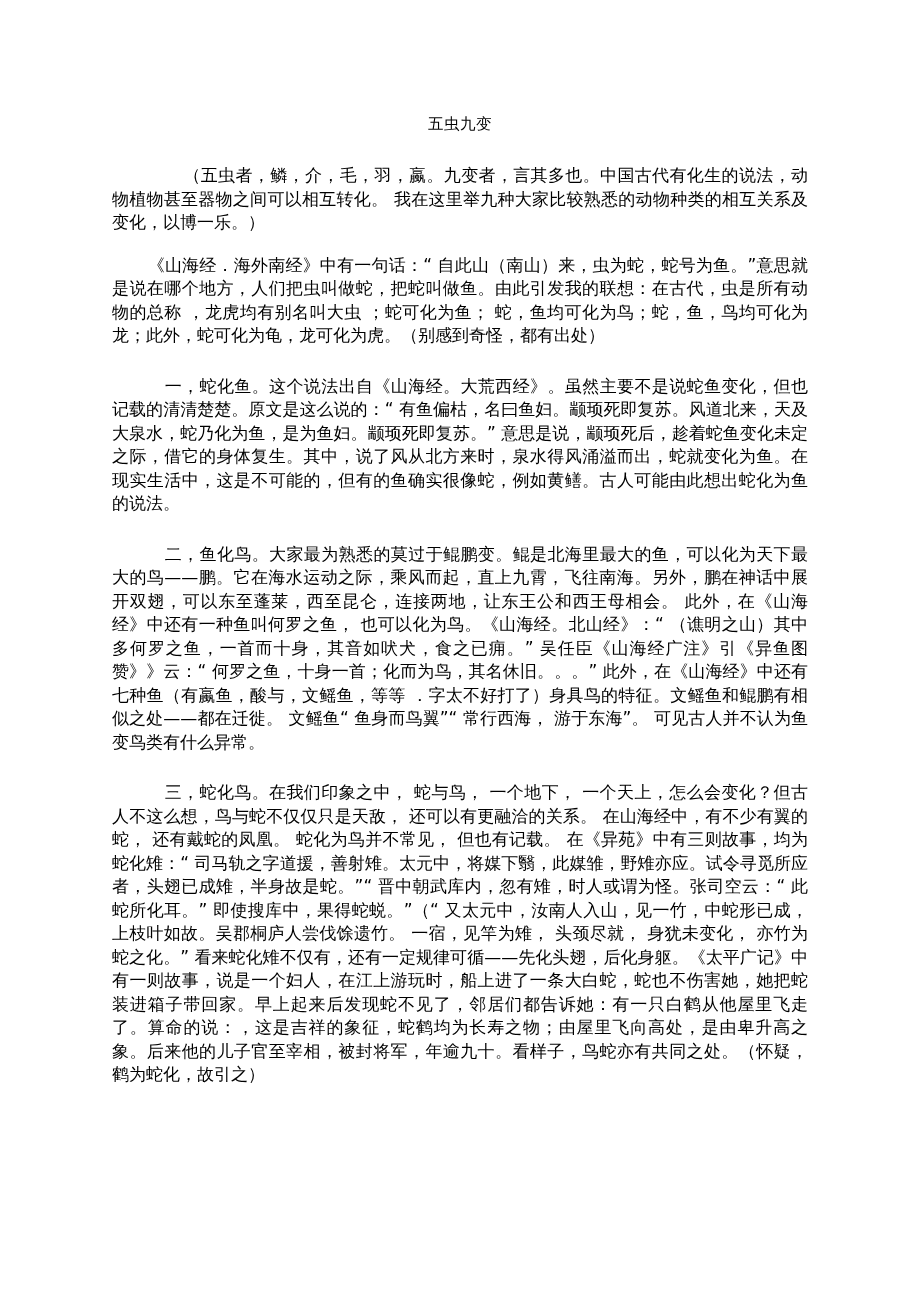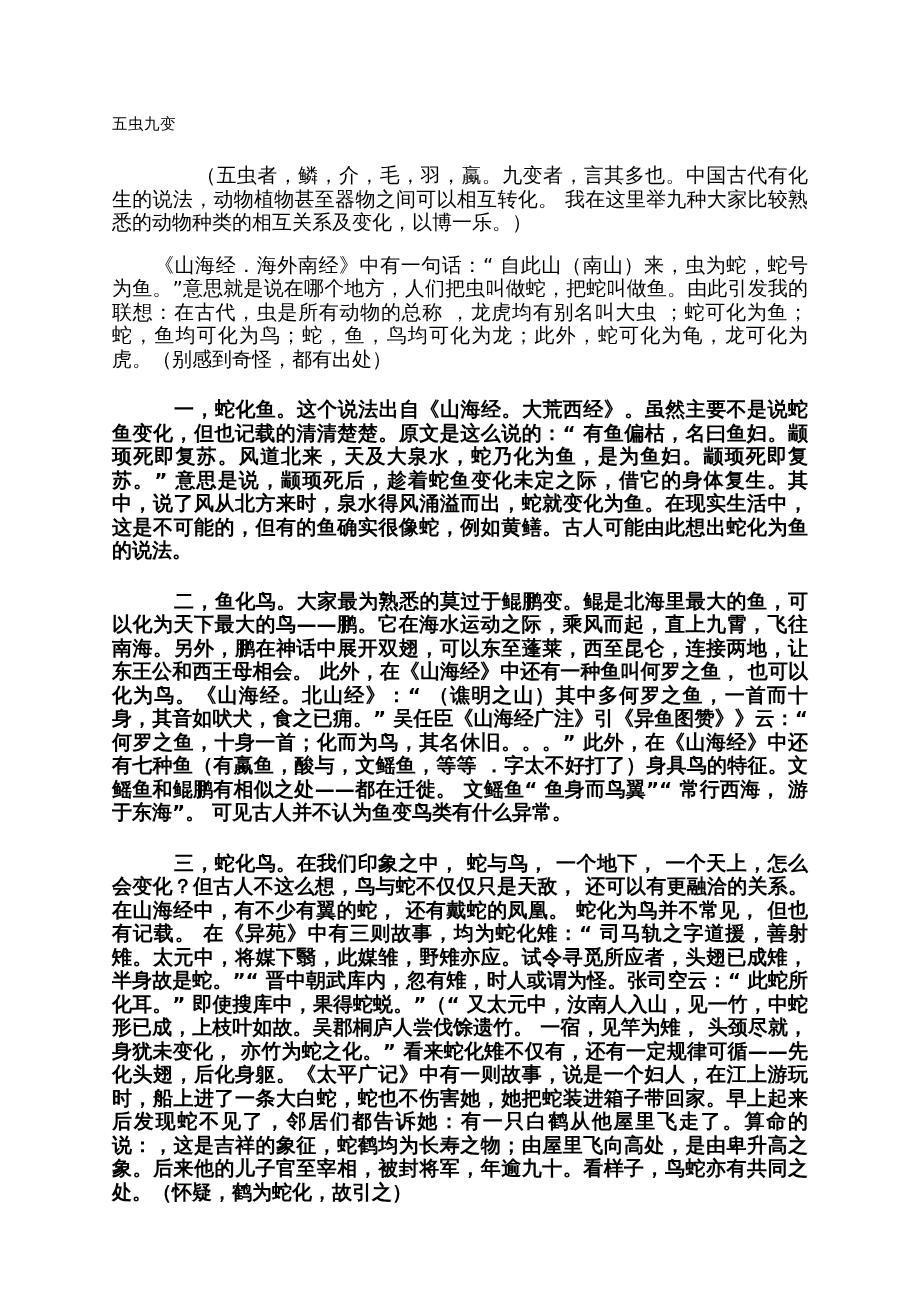--- a/index.html
+++ b/index.html
@@ -21,49 +21,48 @@
     box-sizing: border-box;
     overflow: hidden;
   }
   .content {
     position: absolute;
     left: 112px;
     top: 0;
     width: 696px;
   }
   .doc-title {
-    text-align: left;
+    text-align: center;
     font-size: 15.5px;
     line-height: 22px;
     margin: 0;
     padding-top: 113px;
     font-weight: normal;
     letter-spacing: 0.5px;
   }
   .para {
-    font-size: 20px;
+    font-size: 17px;
     line-height: 23.5px;
     margin: 0;
     text-align: justify;
     text-justify: inter-character;
     word-break: break-all;
     letter-spacing: 0px;
   }
   .para.first-body {
     margin-top: 29px;
     text-indent: 4.2em;
   }
   .para.indent2 {
     margin-top: 19px;
     text-indent: 2.1em;
   }
   .para.indent3 {
     margin-top: 27px;
     text-indent: 3.1em;
-    font-weight: bold;
   }
 </style>
 </head>
 <body>
 
 <div class="page">
   <div class="content">
 
     <h1 class="doc-title">五虫九变</h1>
 

